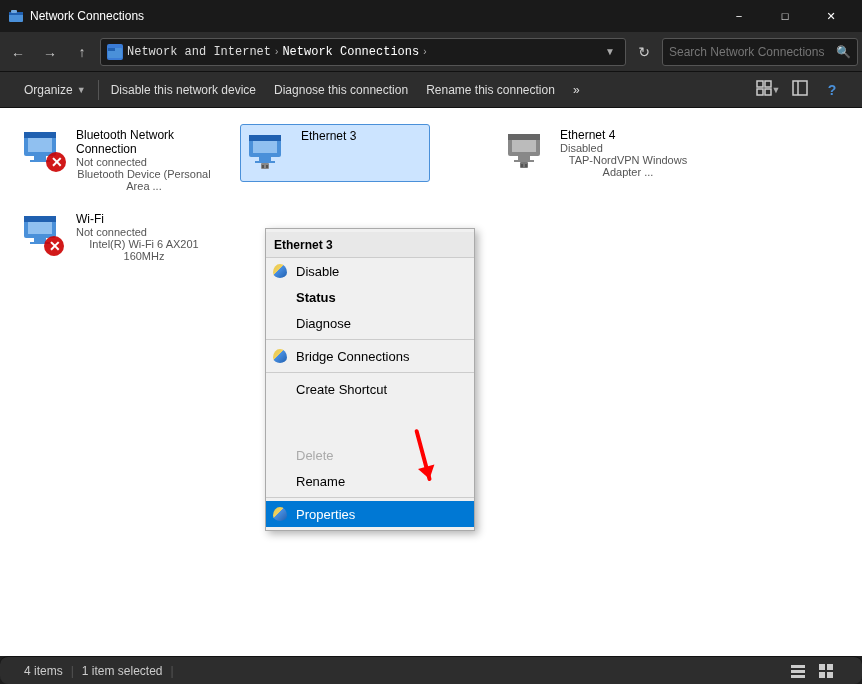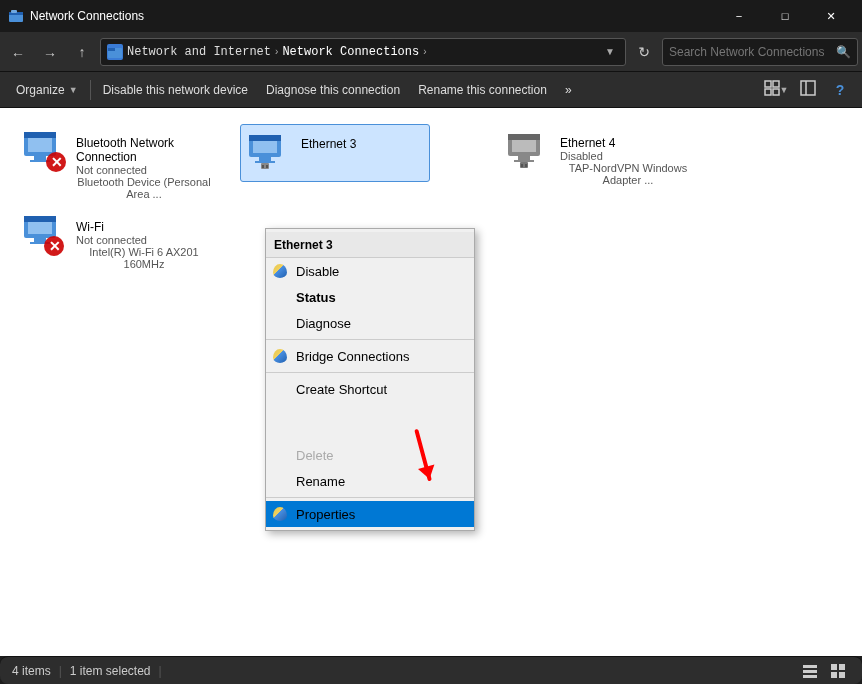--- a/index.html
+++ b/index.html
@@ -125,21 +125,21 @@
       background: transparent; border: none; outline: none;
       color: #aaa; font-size: 12px; flex: 1;
     }
 
     
     .toolbar {
       background: #2d2d2d;
       height: 36px;
       display: flex;
       align-items: center;
-      padding: 0 8px;
+      padding: 0 16px;
       gap: 2px;
       border-bottom: 1px solid #111;
     }
     .toolbar-btn {
       height: 28px;
       padding: 0 8px;
       display: flex;
       align-items: center;
       gap: 4px;
       color: #ddd;
@@ -185,21 +185,21 @@
     }
     .network-item.selected { background: #cce4ff; }
 
     .net-icon {
       width: 48px; height: 48px;
       flex-shrink: 0;
       position: relative;
     }
 
     .net-info { flex: 1; }
-    .net-name { font-size: 12px; font-weight: normal; color: #000; margin-top: 8px; }
+    .net-name { font-size: 12px; font-weight: normal; color: #000; }
     .net-status { font-size: 11px; color: #555; }
     .net-device { font-size: 11px; color: #555; text-align: center; }
 
     
     .context-menu {
       position: absolute;
       left: 265px;
       top: 120px;
       width: 210px;
       background: #f0f0f0;
@@ -247,21 +247,21 @@
       pointer-events: none;
       z-index: 200;
     }
 
     
     .status-bar {
       background: #2d2d2d;
       height: 28px;
       display: flex;
       align-items: center;
-      padding: 0 12px;
+      padding: 0 24px;
       color: #ccc;
       font-size: 12px;
       gap: 8px;
       border-top: 1px solid #111;
       border-radius: 8px;
     }
     .status-sep { color: #555; }
     .status-bar-right {
       margin-left: auto;
       display: flex;
@@ -494,21 +494,21 @@
       <div class="ctx-icon-empty"></div>
       <span>Delete</span>
     </div>
 
     <div class="ctx-item">
       <div class="ctx-icon-empty"></div>
       <span>Rename</span>
     </div>
     <div class="ctx-sep"></div>
 
-    <div class="ctx-item highlighted" style="background:#0078d4; color:#000000;">
+    <div class="ctx-item highlighted" style="background:#0078d4; color:#ffffff;">
       <div class="ctx-icon">
         <div class="shield-icon"></div>
       </div>
       <span>Properties</span>
     </div>
   </div>
 
   <div class="arrow-indicator">
     <svg width="60" height="60" viewBox="0 0 60 60">
       <line x1="10" y1="10" x2="45" y2="45" stroke="red" stroke-width="4" stroke-linecap="round"></line>

